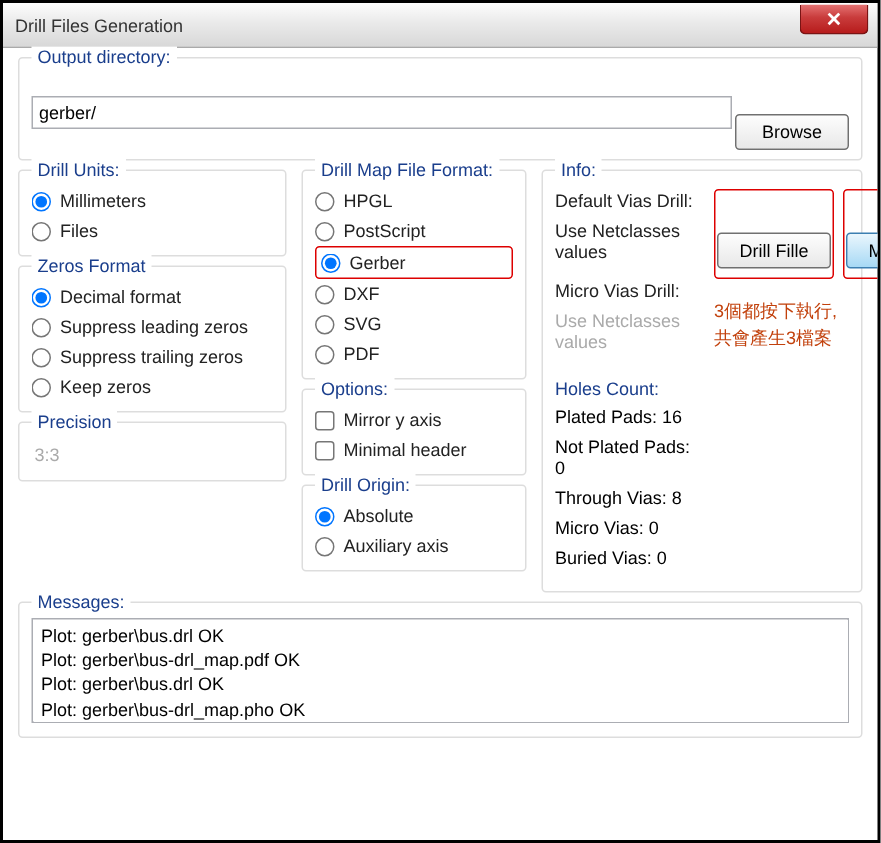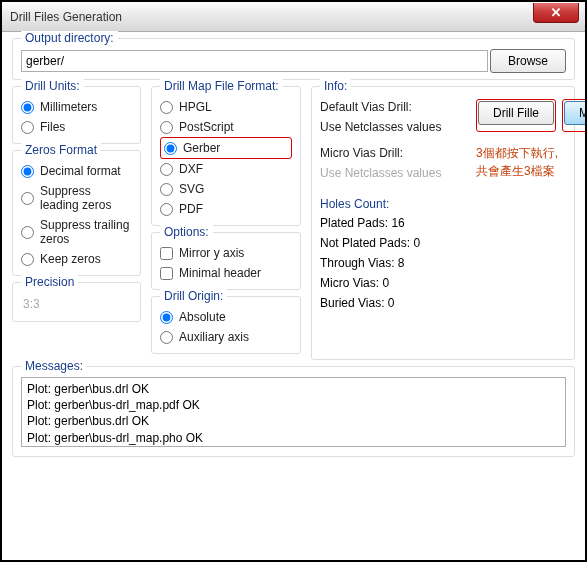--- a/index.html
+++ b/index.html
@@ -66,30 +66,31 @@
   .btn {
     min-width: 76px;
     height: 24px;
     border: 1px solid #707070;
     border-radius: 3px;
     background: linear-gradient(to bottom, #fdfdfd 0%, #e8e8e8 100%);
     font-size: 12px;
     font-family: inherit;
     cursor: pointer;
     padding: 0 10px;
+    margin-top: 27px;
   }
   .btn-highlight {
     border: 1px solid #3c7fb1;
     background: linear-gradient(to bottom, #eaf6fd 0%, #a7d9f5 100%);
   }
   .columns {
     display: flex;
     gap: 10px;
   }
-  .col1 { width: 129px; }
+  .col1 { width: 179px; }
   .col2 { width: 150px; }
   .col3 { flex: 1; }
   .radio-row, .check-row {
     display: flex;
     align-items: center;
     gap: 6px;
     padding: 3px 0;
     color: #222;
   }
   .radio-row input, .check-row input { margin: 0; }

